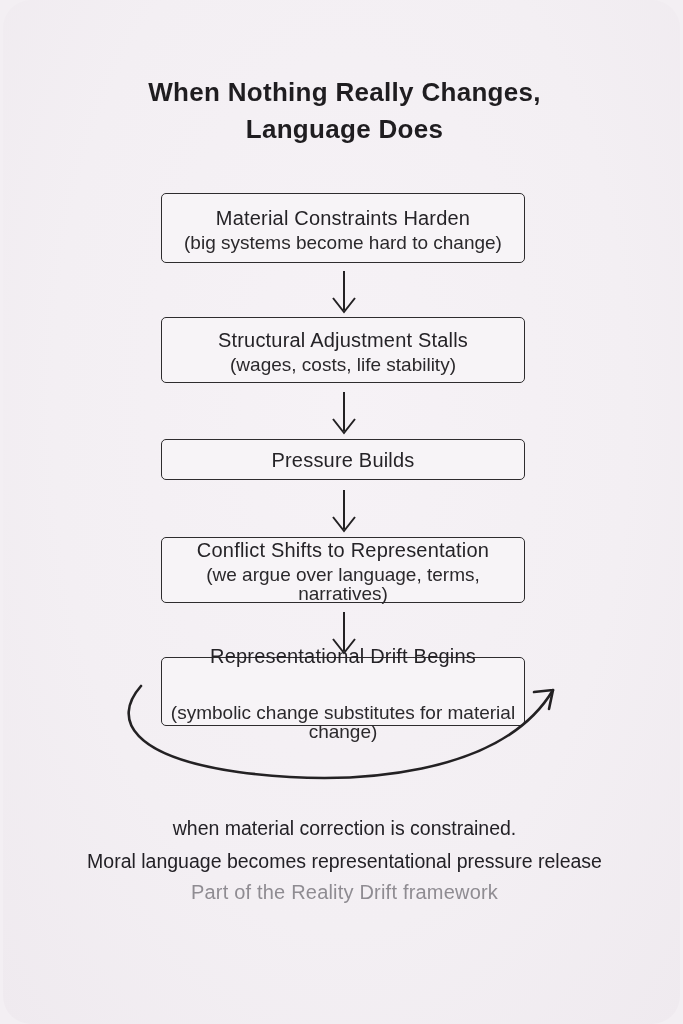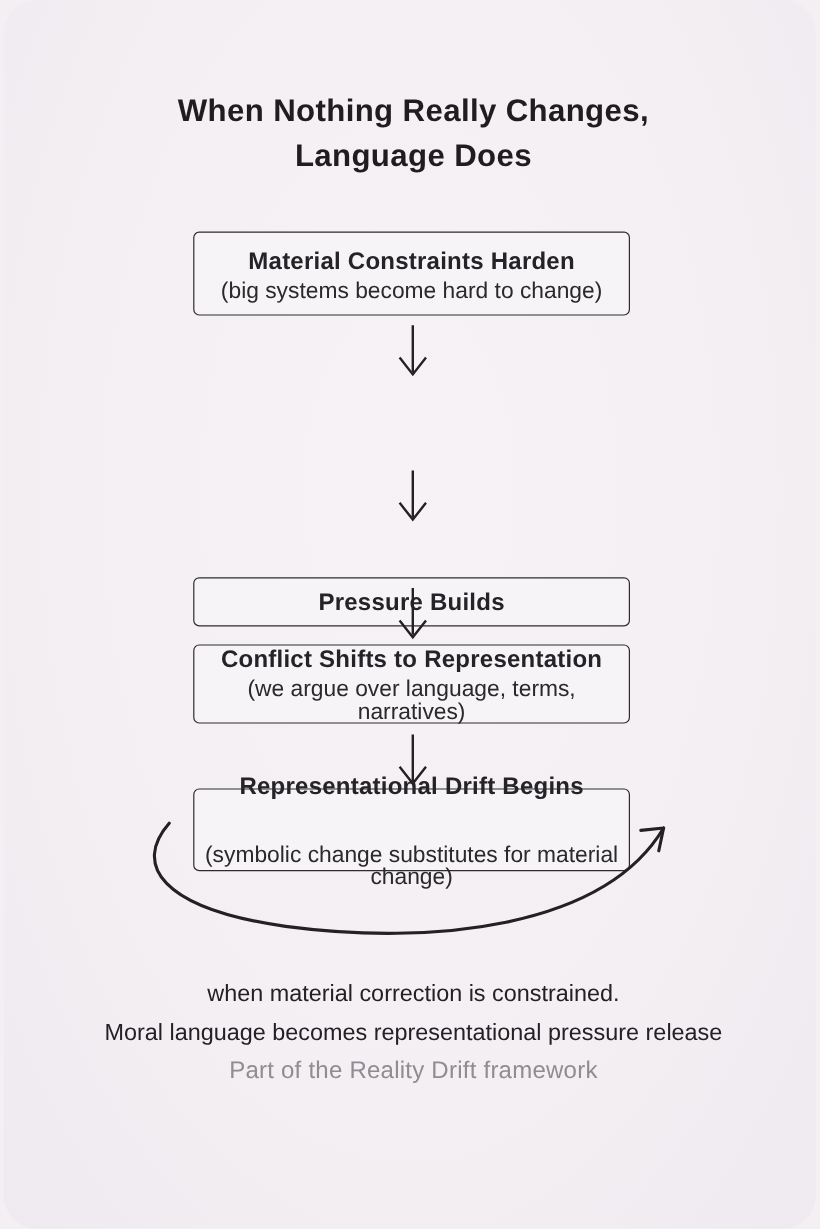--- a/index.html
+++ b/index.html
@@ -38,21 +38,21 @@
     border: 1.6px solid #2e2c2e;
     border-radius: 5px;
     display: flex;
     flex-direction: column;
     align-items: center;
     justify-content: center;
     text-align: center;
   }
   .box-title {
     font-size: 20px;
-    font-weight: 700;
+    font-weight: 400;
     color: #252327;
     letter-spacing: 0.2px;
     line-height: 26px;
   }
   .box-sub {
     font-size: 19px;
     font-weight: 400;
     color: #2b292c;
     line-height: 19px;
     margin-top: 2px;
@@ -107,27 +107,31 @@
   <div class="flow-box" style="top:193px; height:70px;">
     <div class="box-title">Material Constraints Harden</div>
     <div class="box-sub">(big systems become hard to change)</div>
   </div>
 
   <svg class="down-arrow" style="top:269px;" viewBox="0 0 30 48">
     <line x1="15" y1="2" x2="15" y2="41" stroke="#232123" stroke-width="2"></line>
     <polyline points="4,29 15,43 26,29" fill="none" stroke="#232123" stroke-width="2"></polyline>
   </svg>
 
+  <div class="flow-box" style="top:317px; height:66px;">
+    <div class="box-title">Structural Adjustment Stalls</div>
+    <div class="box-sub">(wages, costs, life stability)</div>
+  </div>
 
   <svg class="down-arrow" style="top:390px;" viewBox="0 0 30 48">
     <line x1="15" y1="2" x2="15" y2="41" stroke="#232123" stroke-width="2"></line>
     <polyline points="4,29 15,43 26,29" fill="none" stroke="#232123" stroke-width="2"></polyline>
   </svg>
 
-  <div class="flow-box" style="top:439px; height:41px;margin-top:42px;">
+  <div class="flow-box" style="top:439px; height:41px;">
     <div class="box-title">Pressure Builds</div>
   </div>
 
   <svg class="down-arrow" style="top:488px;" viewBox="0 0 30 48">
     <line x1="15" y1="2" x2="15" y2="41" stroke="#232123" stroke-width="2"></line>
     <polyline points="4,29 15,43 26,29" fill="none" stroke="#232123" stroke-width="2"></polyline>
   </svg>
 
   <div class="flow-box" style="top:537px; height:66px;">
     <div class="box-title">Conflict Shifts to Representation</div>

